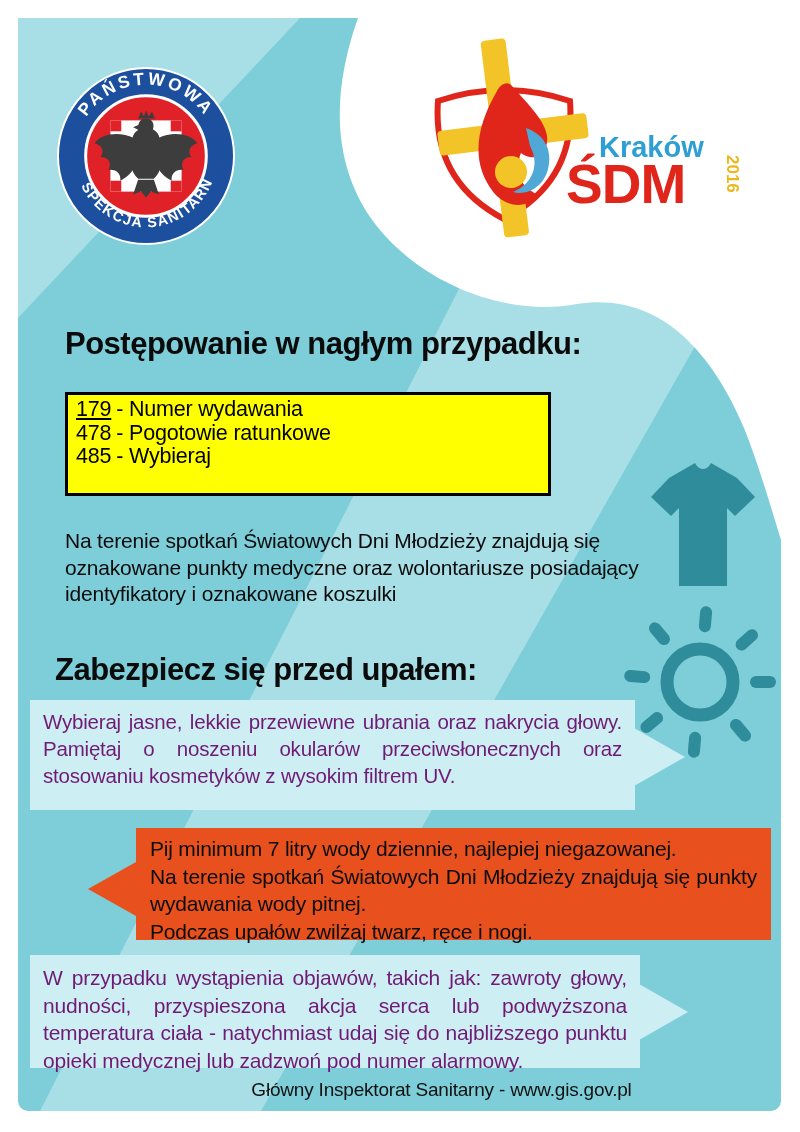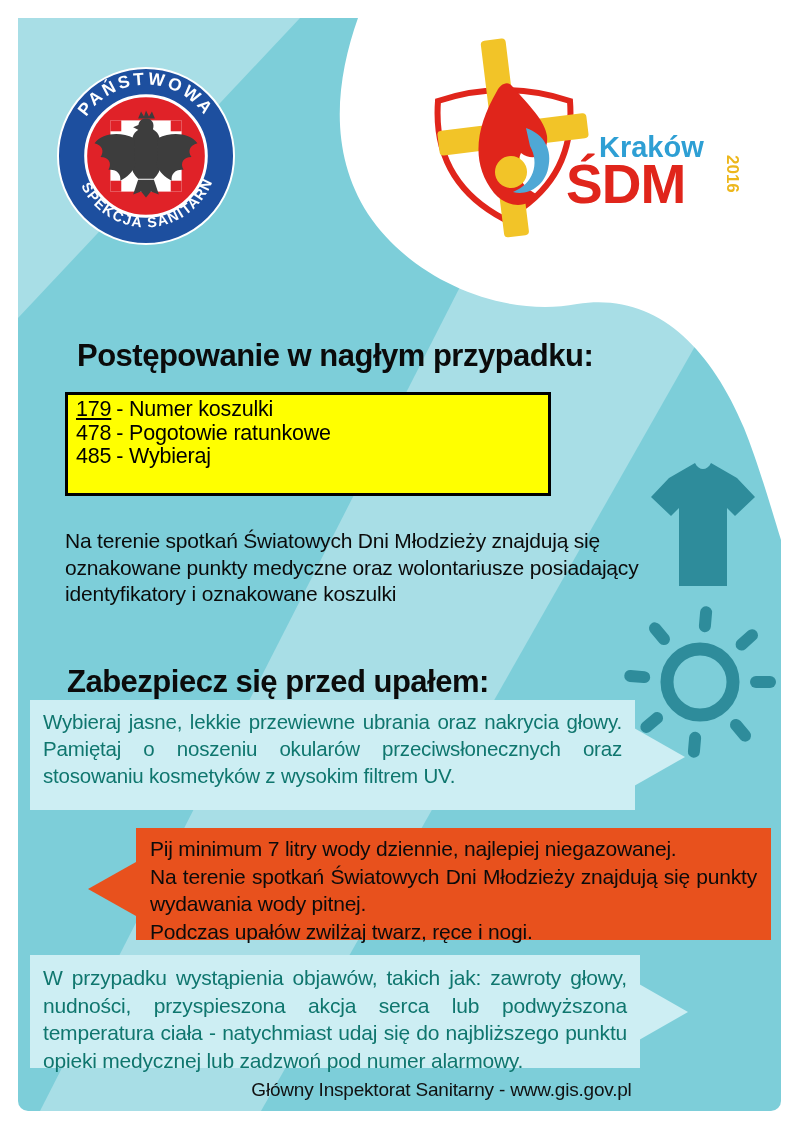--- a/index.html
+++ b/index.html
@@ -1,27 +1,27 @@
 <!DOCTYPE html>
 <html><head>
 <meta charset="utf-8">
 <style>
   html,body{margin:0;padding:0;}
   body{width:800px;height:1132px;position:relative;background:#ffffff;
        font-family:"Liberation Sans",sans-serif;overflow:hidden;}
   #bg{position:absolute;left:0;top:0;z-index:0;}
   .layer{position:absolute;z-index:2;}
-  h1.sec{margin:12px;font-size:31px;font-weight:bold;color:#0b0b0b;letter-spacing:-0.5px;}
+  h1.sec{margin:0;font-size:31px;font-weight:bold;color:#0b0b0b;letter-spacing:-0.5px;}
   .emergency-box{left:65px;top:392px;width:472px;height:95px;background:#ffff00;
        border:3px solid #000;padding:3px 0 0 8px;box-sizing:content-box;}
   .emergency-line{font-size:21.5px;line-height:23.5px;color:#000;letter-spacing:-0.2px;white-space:nowrap;}
   .emergency-line .num.u{text-decoration:underline;}
   .emergency-line .nm{margin-left:5px;}
   .note{left:65px;top:528px;width:575px;font-size:21px;line-height:26.5px;color:#0b0b0b;letter-spacing:-0.2px;}
-  .callout{background:#cdeef3;color:#0f766e;}
+  .callout{background:#cdeef3;color:#701a75;}
   .box1{left:30px;top:700px;width:605px;height:110px;}
   .box1 .txt{padding:8px 13px 0 13px;font-size:20.5px;line-height:27px;text-align:justify;letter-spacing:-0.2px;}
   .box2{left:30px;top:955px;width:610px;height:113px;}
   .box2 .txt{padding:9px 13px 0 13px;font-size:21px;line-height:27.5px;text-align:justify;letter-spacing:-0.2px;}
   .orange-box{left:136px;top:828px;width:635px;height:112px;background:#e8511d;color:#0b0b0b;}
   .orange-box .txt{padding:7px 14px 0 14px;font-size:21px;line-height:27.5px;text-align:justify;letter-spacing:-0.2px;}
   .arr{width:0;height:0;position:absolute;z-index:2;}
   .arr-r1{left:634px;top:728px;border-top:29px solid transparent;border-bottom:29px solid transparent;border-left:51px solid #cdeef3;}
   .arr-r2{left:639px;top:984px;border-top:28px solid transparent;border-bottom:28px solid transparent;border-left:49px solid #cdeef3;}
   .arr-l{left:88px;top:862px;border-top:27px solid transparent;border-bottom:27px solid transparent;border-right:48px solid #e8511d;}
@@ -80,21 +80,21 @@
   <circle cx="111" cy="137" r="16" fill="#f2c428"></circle>
   <text x="199" y="122" font-size="29" font-weight="bold" fill="#2e9fd4">Kraków</text>
   <text x="166" y="168" font-size="55" font-weight="bold" fill="#e0251b" letter-spacing="-1">ŚDM</text>
   <text transform="rotate(90 327 120)" x="327" y="120" font-size="17" font-weight="bold" fill="#edb71c">2016</text>
 </svg>
 
 <h1 class="layer sec" style="left:65px;top:326px;">Postępowanie w nagłym przypadku:</h1>
 
 <div class="layer emergency-box">
   <div class="emergency-line">
-    <span class="num u">179</span><span class="nm">- Numer koszulki</span>
+    <span class="num u">179</span><span class="nm">- Numer wydawania</span>
   </div>
   <div class="emergency-line">
     <span class="num">478</span><span class="nm">- Pogotowie ratunkowe</span>
   </div>
   <div class="emergency-line">
     <span class="num">485</span><span class="nm">- Wybieraj</span>
   </div>
 </div>
 
 <div class="layer note">Na terenie spotkań Światowych Dni Młodzieży znajdują się oznakowane punkty medyczne oraz wolontariusze posiadający identyfikatory i oznakowane koszulki</div>

